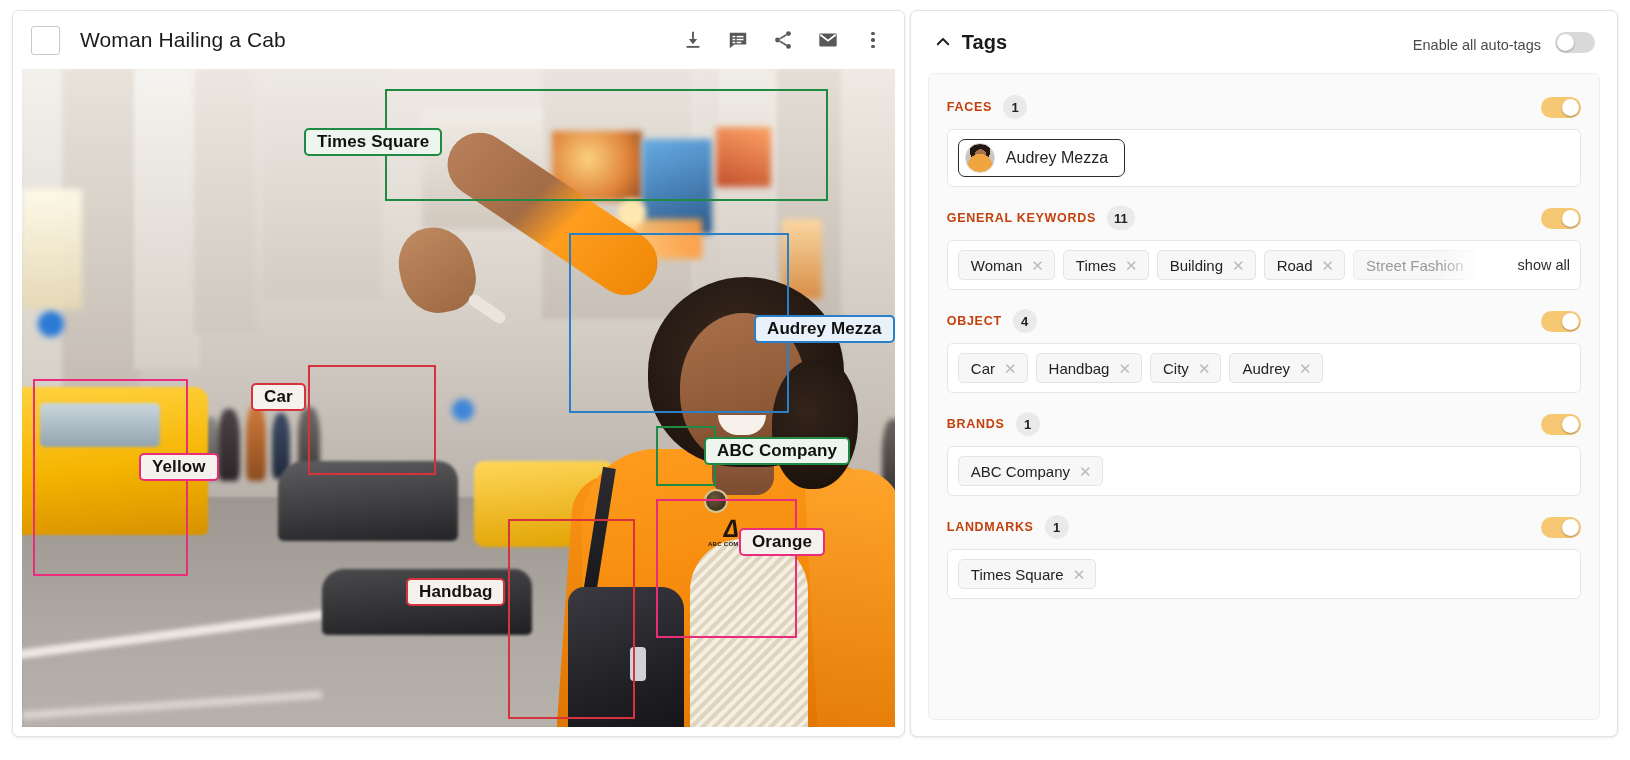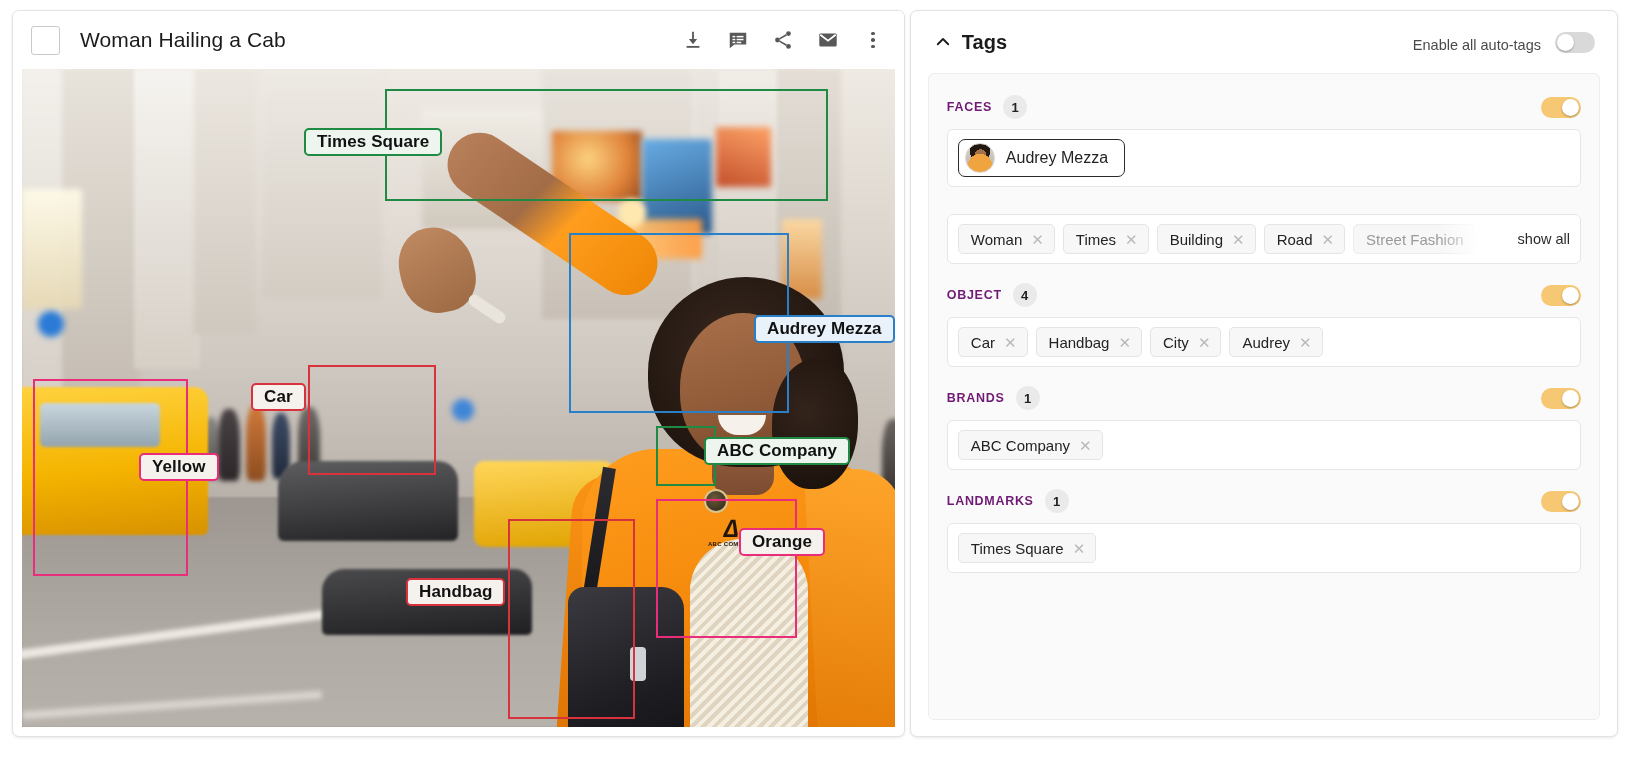--- a/index.html
+++ b/index.html
@@ -211,21 +211,21 @@
   .switch.on { background:#f7c873; }
   .switch.on .knob { left:21px; background:#fff; }
 
   .tags-body {
     flex:1 1 auto; margin:0 17px 16px 17px;
     background:#fafafa; border:1px solid #ededed; border-radius:6px;
     padding:8px 18px 10px 18px; overflow:hidden;
   }
   .tag-section { padding:12px 0 6px 0; }
   .sec-head { display:flex; align-items:center; height:26px; }
-  .sec-name { font-size:12.5px; font-weight:bold; letter-spacing:.7px; color:#701a75; }
+  .sec-name { font-size:12.5px; font-weight:bold; letter-spacing:.7px; color:#c2410c; }
   .sec-count {
     margin-left:11px; min-width:24px; height:24px; padding:0 7px;
     border-radius:12px; background:#eaeaea; color:#222;
     font-size:13px; font-weight:bold;
     display:flex; align-items:center; justify-content:center;
   }
   .sec-toggle { margin-left:auto; }
   .sec-box {
     margin-top:9px; background:#fff; border:1px solid #e6e6e6; border-radius:6px;
     padding:9px 10px; display:flex; align-items:center; gap:8px;
@@ -420,20 +420,27 @@
             </span>
           </div>
           <div class="sec-box">
             <span class="chip face-chip">
               <span class="avatar"></span>
               <span>Audrey Mezza</span>
             </span>
           </div>
         </div>
         <div class="tag-section">
+          <div class="sec-head">
+            <span class="sec-name">GENERAL KEYWORDS</span>
+            <span class="sec-count">11</span>
+            <span class="switch sec-toggle on">
+              <span class="knob"></span>
+            </span>
+          </div>
           <div class="sec-box">
             <span class="chip">
               <span>Woman</span>
               <span class="x">✕</span>
             </span>
             <span class="chip">
               <span>Times</span>
               <span class="x">✕</span>
             </span>
             <span class="chip">

